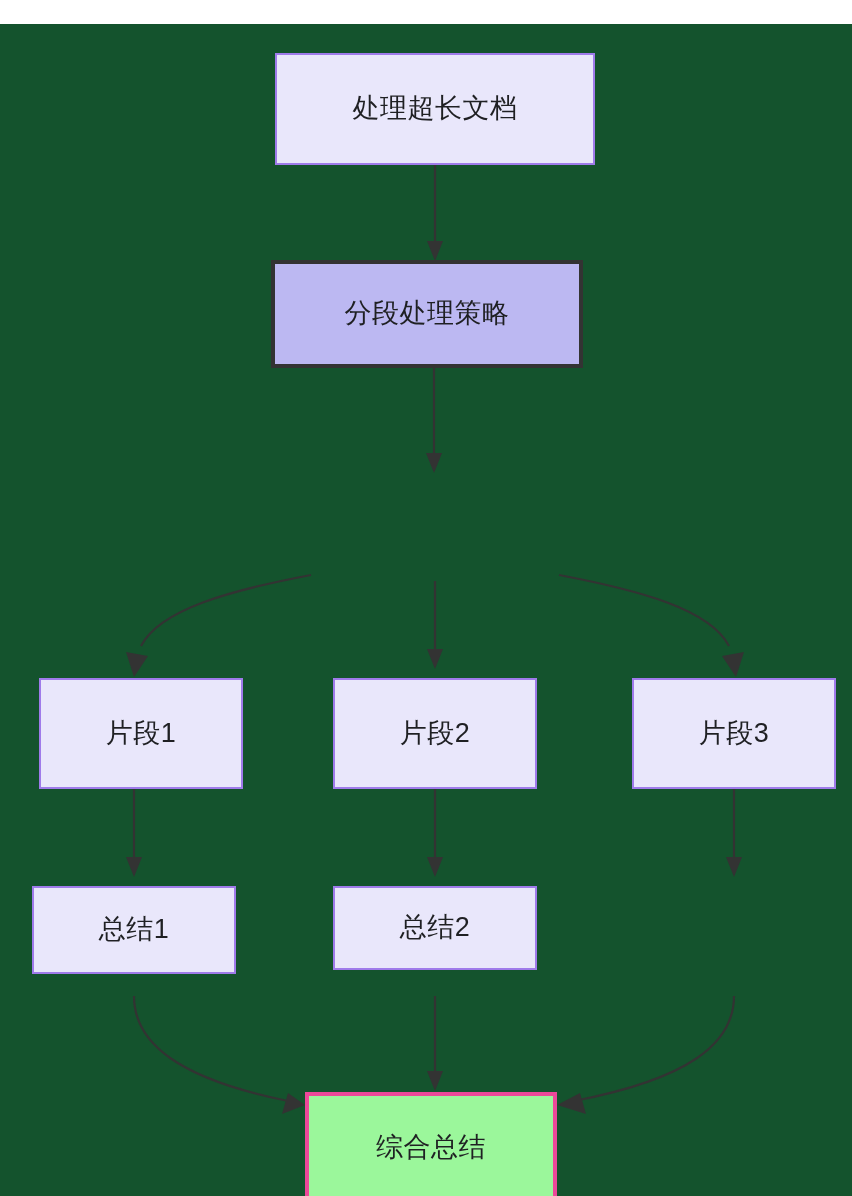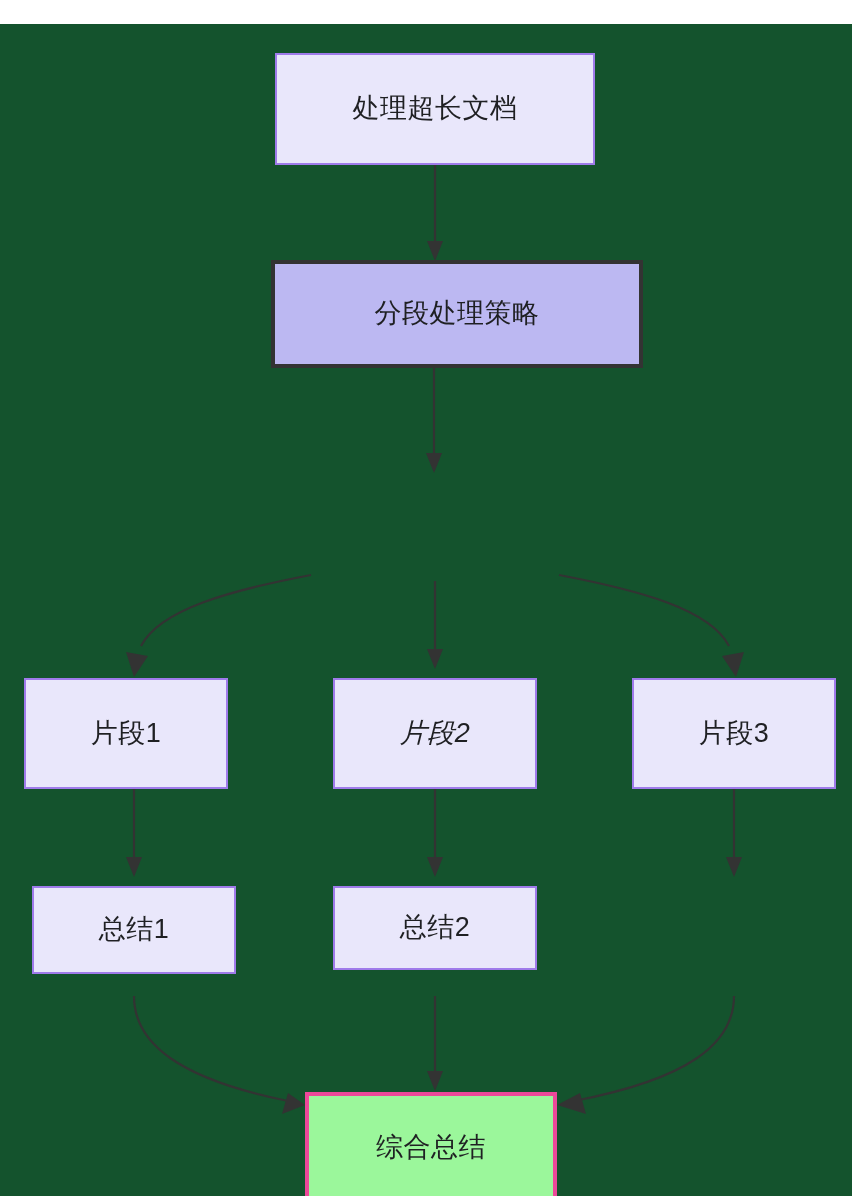--- a/index.html
+++ b/index.html
@@ -131,30 +131,30 @@
     <g>
       <path class="edge-path" d="M 734,972 C 734,1020 688,1055 574,1077"></path>
       <polygon class="arrow-head" points="557,1081 580,1069 586,1090"></polygon>
     </g>
   </svg>
 
   <div class="node style-default" style="left:275px; top:29px; width:320px; height:112px;">
     <span class="node-label">处理超长文档</span>
   </div>
 
-  <div class="node style-emphasis" style="left:271px; top:236px; width:372px; height:108px;">
+  <div class="node style-emphasis" style="left:271px; top:236px; width:312px; height:108px;">
     <span class="node-label">分段处理策略</span>
   </div>
 
 
-  <div class="node style-default" style="left:24px; top:654px; width:204px; height:111px;">
+  <div class="node style-default" style="left:39px; top:654px; width:204px; height:111px;">
     <span class="node-label">片段1</span>
   </div>
 
-  <div class="node style-default" style="left:333px; top:654px; width:204px; height:111px;font-style:italic;">
+  <div class="node style-default" style="left:333px; top:654px; width:204px; height:111px;">
     <span class="node-label">片段2</span>
   </div>
 
   <div class="node style-default" style="left:632px; top:654px; width:204px; height:111px;align-items:center;">
     <span class="node-label">片段3</span>
   </div>
 
   <div class="node style-default" style="left:32px; top:862px; width:204px; height:88px;">
     <span class="node-label">总结1</span>
   </div>

